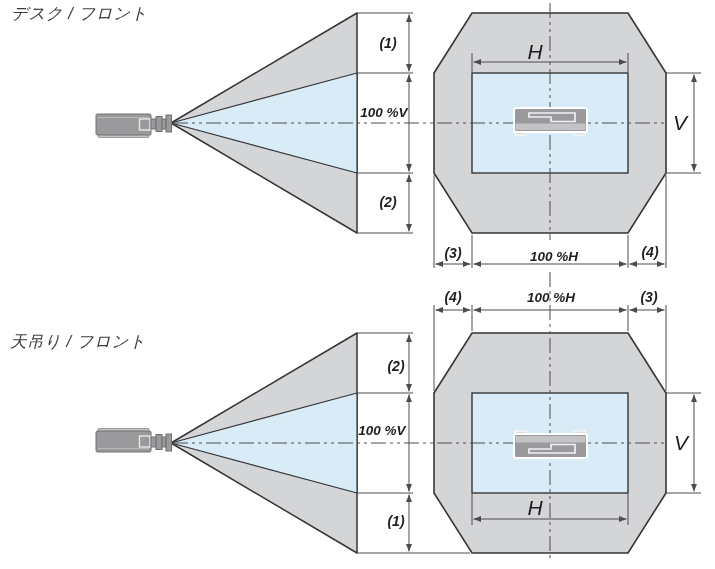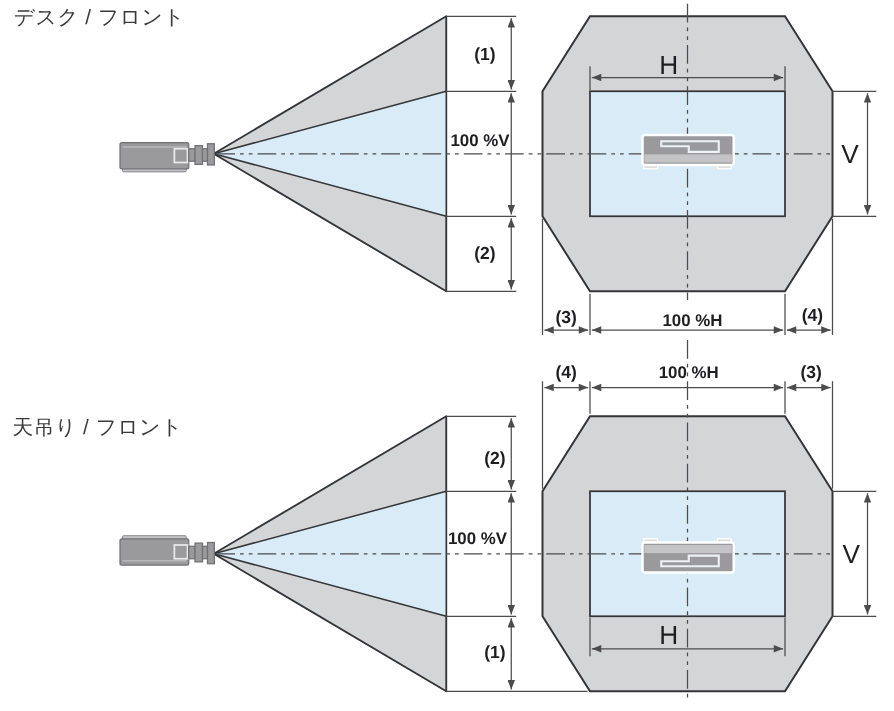--- a/index.html
+++ b/index.html
@@ -2,20 +2,21 @@
 <html style="--background: #ffffff; --range-gray: #d4d5d7; --image-blue: #d8ebf7; --outline: #353537; --dim-line: #4c4c4e; --text: #1e1e20; --title: #3a3a3c; --projector-gray: #9a9a9c; --projector-light: #c4c4c6; --projector-outline: #717174;"><head>
 <meta charset="utf-8">
 <style>
   html,body{margin:0;padding:0;background:#ffffff;}
   .stage{
     position:relative;
     width:715px;height:569px;
     background:var(--background,#fff);
     font-family:"Liberation Sans","DejaVu Sans",sans-serif;
     overflow:hidden;
+    font-style:italic;
   }
   svg{display:block;}
   
   .shape-gray{fill:var(--range-gray,#d4d5d7);stroke:var(--outline,#353537);stroke-width:1.6;}
   .shape-blue{fill:var(--image-blue,#d8ebf7);stroke:var(--outline,#353537);stroke-width:1.4;}
   .cone-outer{fill:var(--range-gray,#d4d5d7);stroke:var(--outline,#353537);stroke-width:1.5;stroke-linejoin:round;}
   .cone-inner{fill:var(--image-blue,#d8ebf7);stroke:var(--outline,#353537);stroke-width:1.2;stroke-linejoin:round;}
   
   .ext{stroke:var(--dim-line,#4c4c4e);stroke-width:1;fill:none;}
   .dim{stroke:var(--dim-line,#4c4c4e);stroke-width:1;fill:none;}

